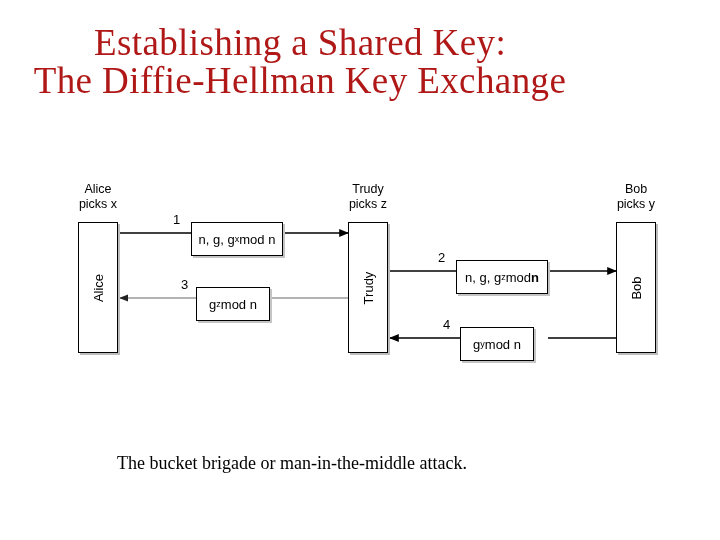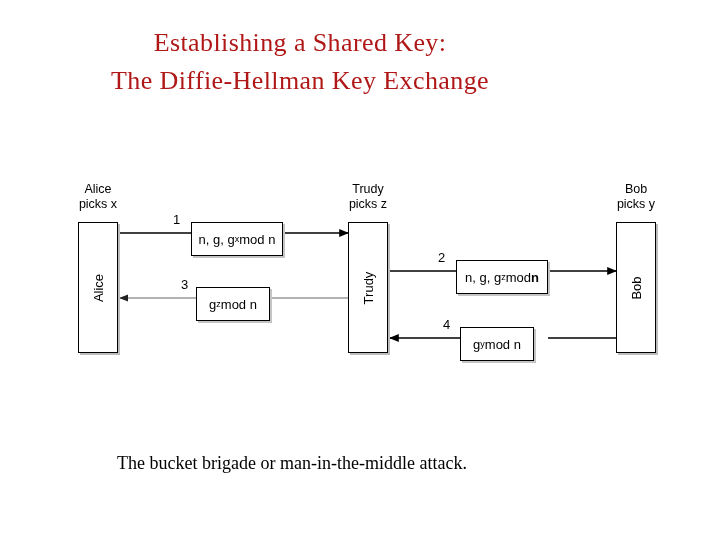--- a/index.html
+++ b/index.html
@@ -16,21 +16,21 @@
   }
 
   
   #slide-title {
     position: absolute;
     left: 0;
     top: 24px;
     width: 600px;
     text-align: center;
     font-family: "Liberation Serif", serif;
-    font-size: 26px;
+    font-size: 37px;
     line-height: 38px;
     color: #b01818;
     letter-spacing: 0.4px;
     white-space: pre-line;
   }
 
   
   #diagram {
     position: absolute;
     left: 0;

